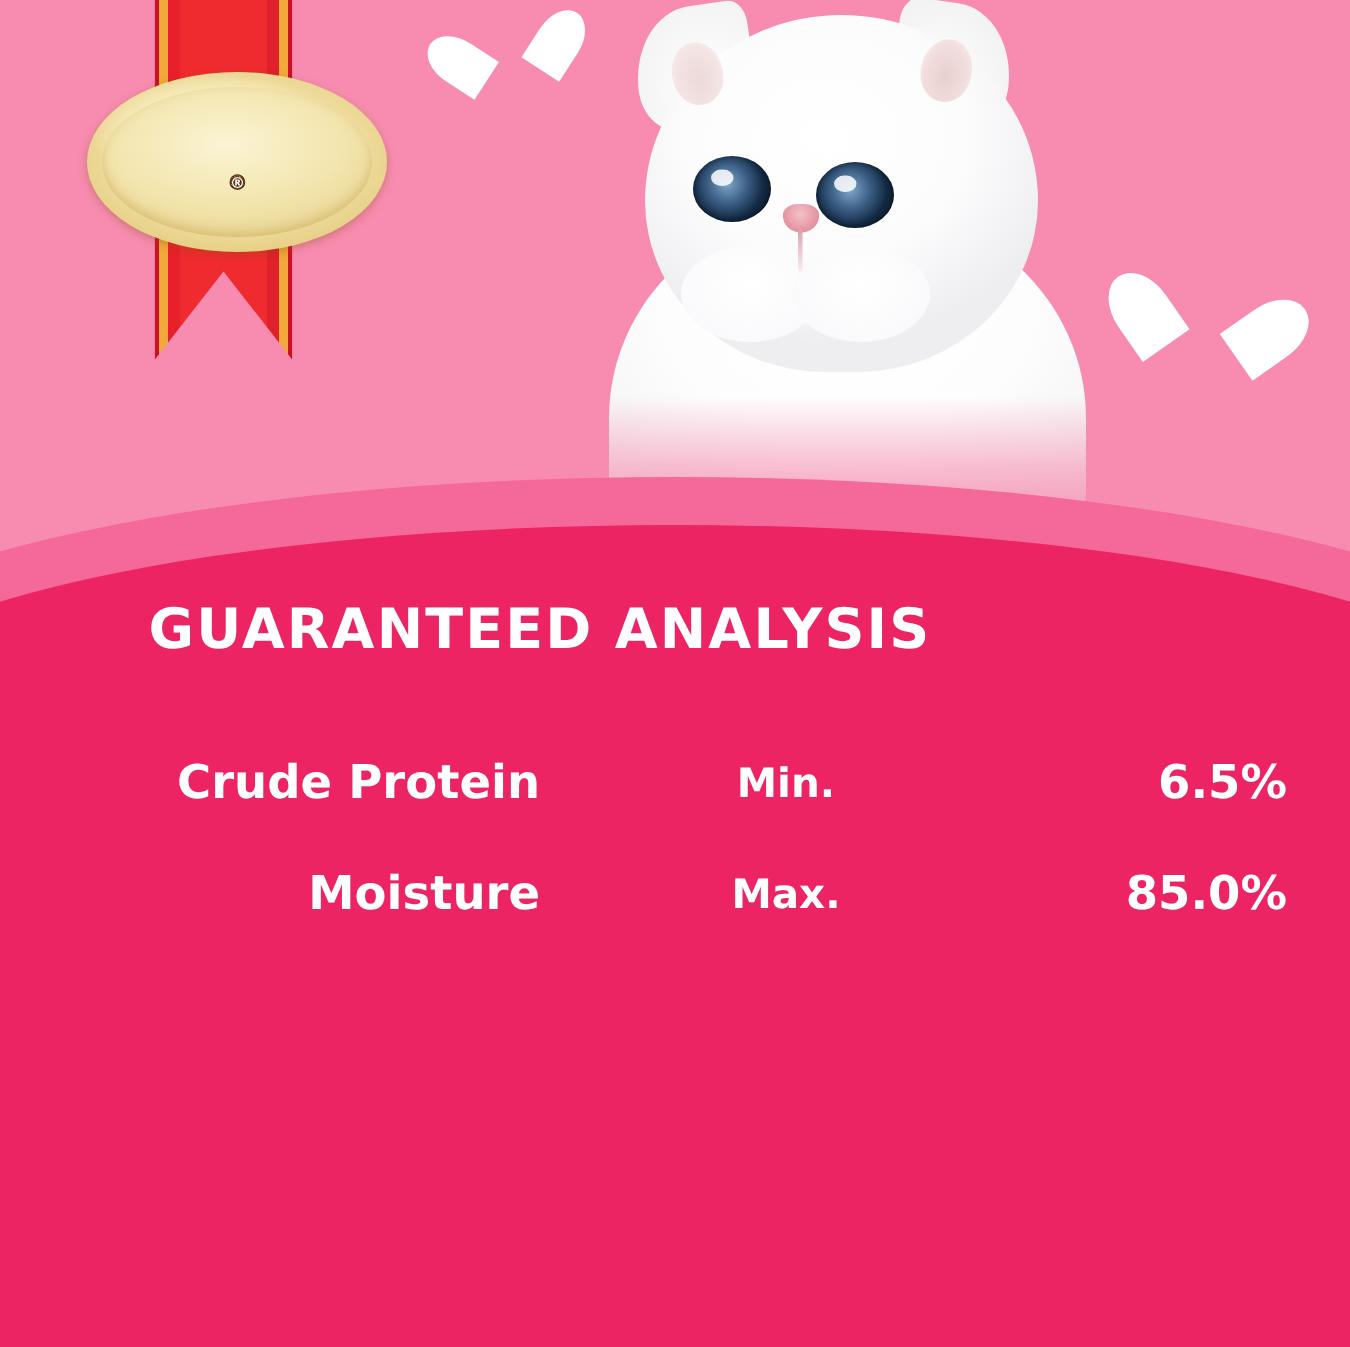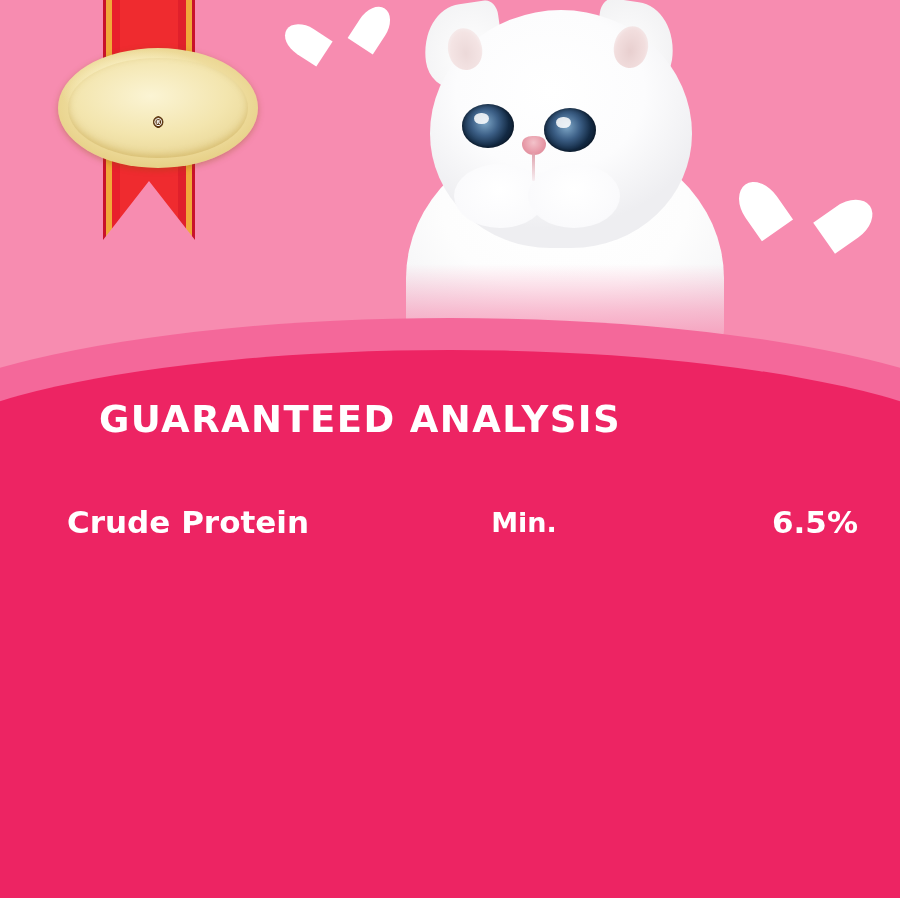--- a/index.html
+++ b/index.html
@@ -180,21 +180,21 @@
     width:900px;
     border-collapse:collapse;
   }
   #analysis-table tr { height:74px; }
   #analysis-table td {
     color:#ffffff;
     font-weight:bold;
     font-family:"DejaVu Sans", sans-serif;
     vertical-align:middle;
   }
-  .col-label { width:360px; text-align:center; font-size:31px; padding-left:16px; }
+  .col-label { width:360px; text-align:right; font-size:31px; padding-left:16px; }
   .col-qual  { width:240px; text-align:center;   font-size:27px; padding-left:88px; }
   .col-value { width:300px; text-align:right;  font-size:31px; padding-right:42px; }
 </style>
 </head>
 <body>
 
 <div id="poster">
 
   <div class="top-bg"></div>
 
@@ -234,17 +234,22 @@
 
   <div id="analysis">
     <div id="analysis-title">GUARANTEED ANALYSIS</div>
     <table id="analysis-table">
       <tbody>
         <tr>
           <td class="col-label">Crude Protein</td>
           <td class="col-qual">Min.</td>
           <td class="col-value">6.5%</td>
         </tr>
+        <tr>
+          <td class="col-label">Moisture</td>
+          <td class="col-qual">Max.</td>
+          <td class="col-value">85.0%</td>
+        </tr>
       </tbody>
     </table>
   </div>
 
 </div>
 
 </body></html>

